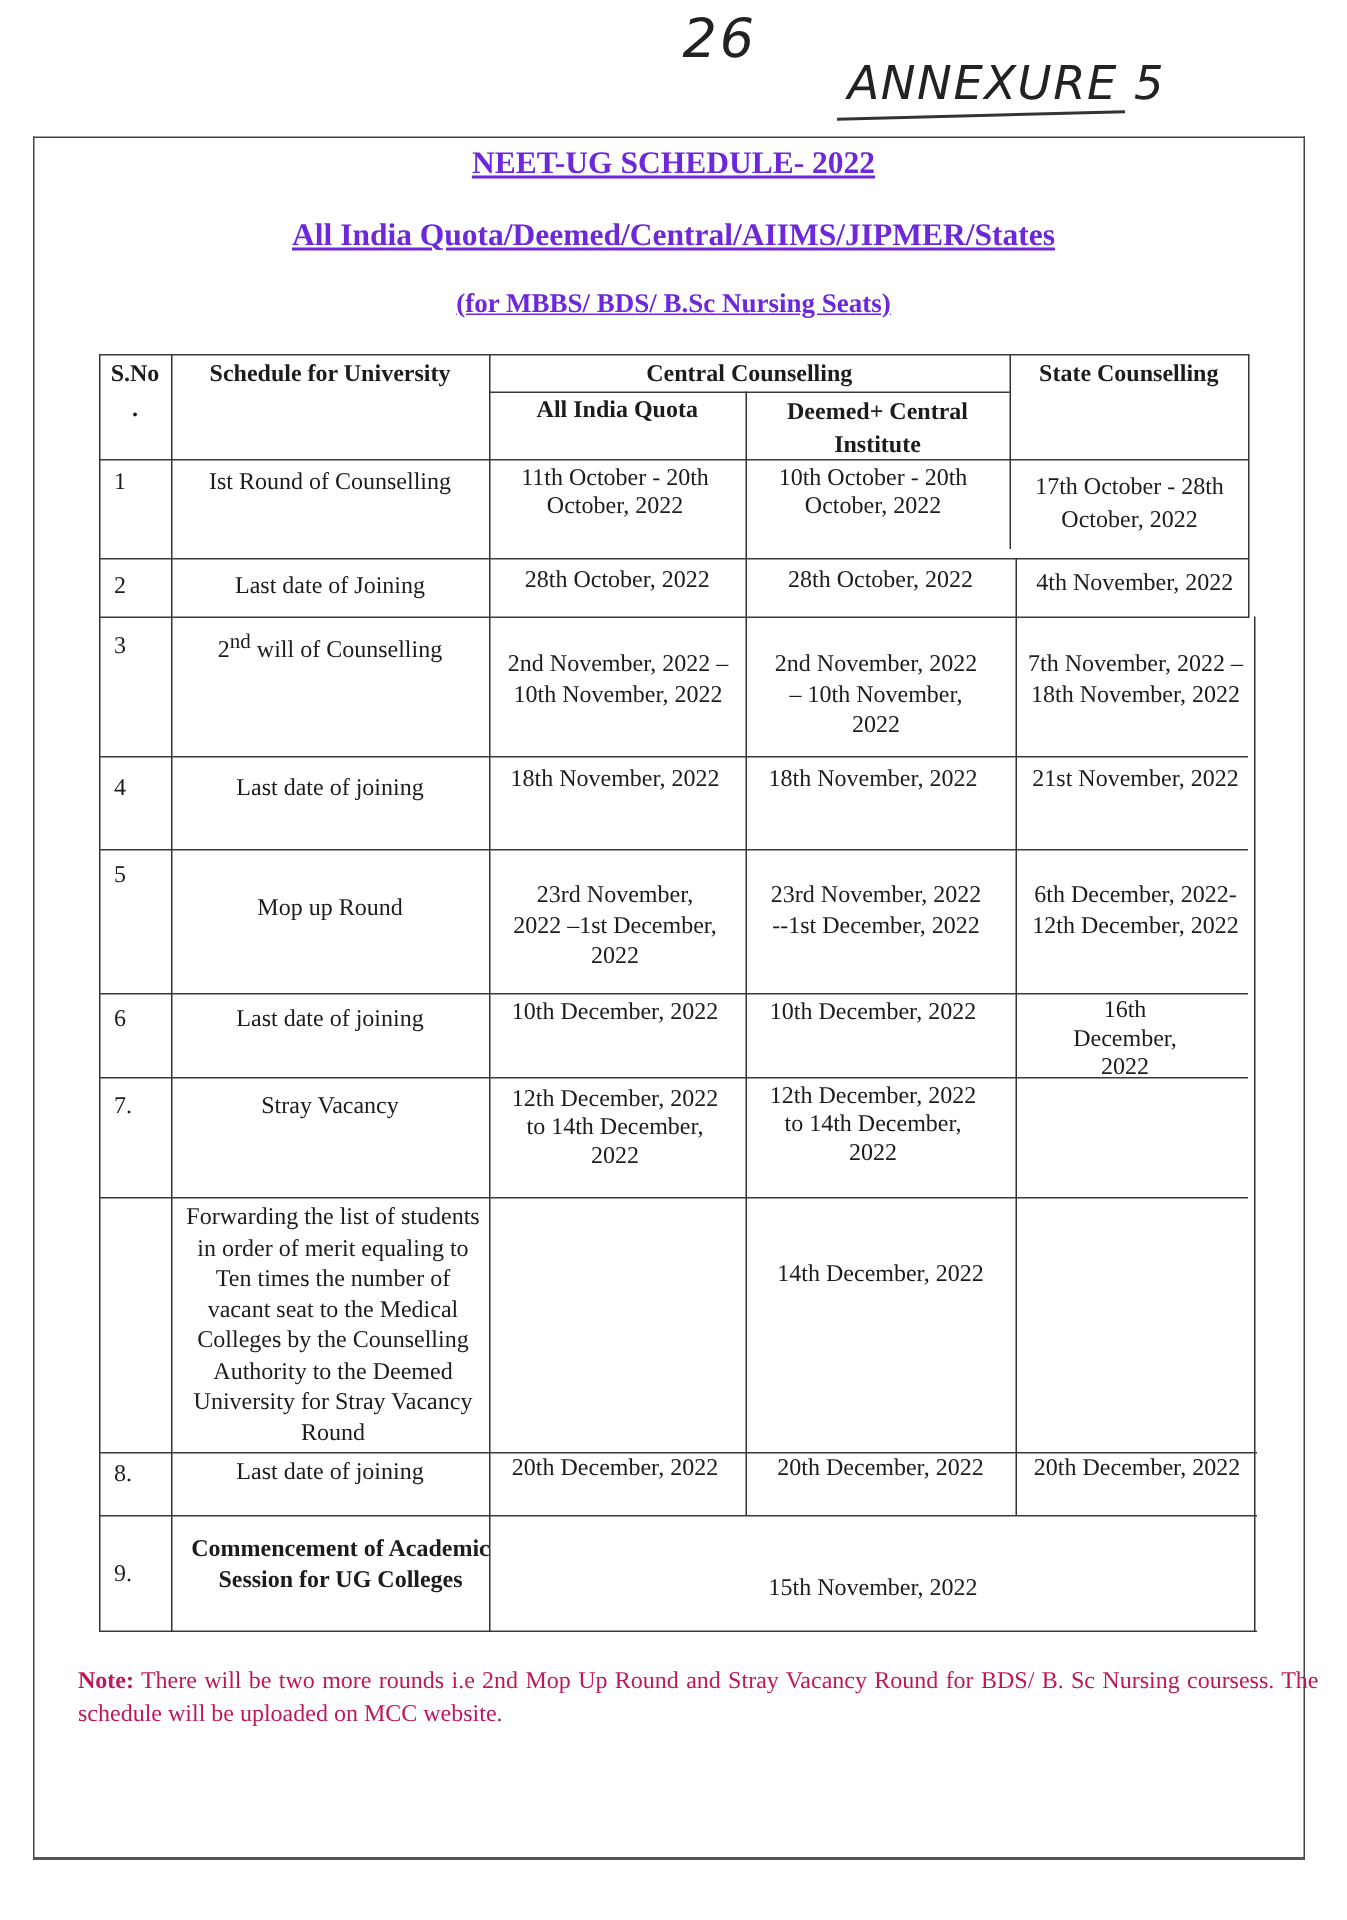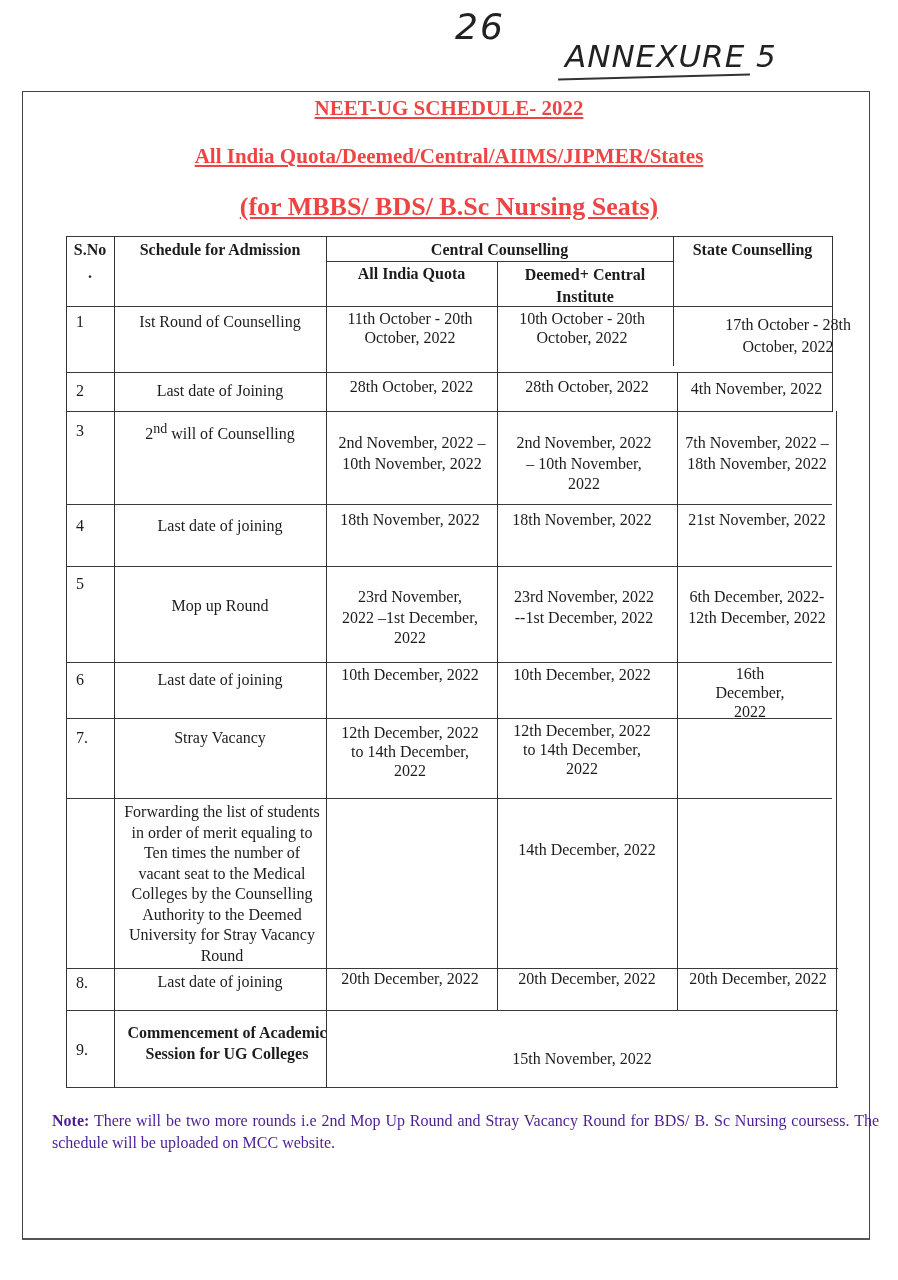--- a/index.html
+++ b/index.html
@@ -16,39 +16,39 @@
   #annexure-underline { position:absolute; left: 558px; top: 76px; width: 192px; height: 2px; background: #333; transform: rotate(-1.5deg); }
 
   #frame {
     position: absolute; left: 22px; top: 91px; width: 848px; height: 1149px;
     border-top: 1.5px solid #444; border-left: 1.5px solid #444;
     border-right: 1.5px solid #444; border-bottom: 2px solid #555;
     box-sizing: border-box;
   }
   .title {
     position: absolute; left: 0; width: 898px; text-align: center;
-    font-weight: bold; text-decoration: underline; color: #ef4444;
+    font-weight: bold; text-decoration: underline; color: #6d28d9;
   }
   #title-main { top: 96px; font-size: 21px; }
   #title-sub1 { top: 144px; font-size: 21px; }
-  #title-sub2 { top: 192px; font-size: 26px; }
+  #title-sub2 { top: 192px; font-size: 18px; }
 
   
   .cell {
     position: absolute; box-sizing: border-box; font-size: 16px; line-height: 19px;
     text-align: center; color: #1c1c1c;
   }
   .vline { position: absolute; width: 1.3px; background: #333; }
   .hline { position: absolute; height: 1.3px; background: #3a3a3a; }
   .hdr { font-weight: bold; }
   .left { text-align: left; }
 
   #notes {
     position: absolute; left: 52px; top: 1110px; width: 827px;
-    font-size: 16px; line-height: 21.5px; color: #4c1d95; text-align: justify;
+    font-size: 16px; line-height: 21.5px; color: #be185d; text-align: justify;
   }
   #notes p { margin: 0; }
   .note-label { font-weight: bold; }
 </style>
 </head>
 <body>
 
 <div class="hand" id="page-number">26</div>
 <div class="hand" id="annexure">ANNEXURE 5</div>
 <div id="annexure-underline"></div>
@@ -81,32 +81,32 @@
   <div class="vline" style="left:497px;top:261px;height:749px;"></div>
   <div class="vline" style="left:673px;top:236px;height:130px;"></div>
   <div class="vline" style="left:677px;top:372px;height:638px;"></div>
   <div class="vline" style="left:832px;top:236px;height:176px;"></div>
   <div class="vline" style="left:836px;top:411px;height:677px;"></div>
 
   <div class="cell hdr" style="left:66px;top:240px;width:48px;">
     <div>S.No</div>
     <div style="margin-top:4px;">.</div>
   </div>
-  <div class="cell hdr" style="left:114px;top:240px;width:212px;">Schedule for Admission</div>
+  <div class="cell hdr" style="left:114px;top:240px;width:212px;">Schedule for University</div>
   <div class="cell hdr" style="left:326px;top:240px;width:347px;">Central Counselling</div>
   <div class="cell hdr" style="left:326px;top:264px;width:171px;">All India Quota</div>
   <div class="cell hdr" style="left:505px;top:264px;width:160px;line-height:22px;">Deemed+ Central Institute</div>
   <div class="cell hdr" style="left:673px;top:240px;width:159px;">State Counselling</div>
 
   <div>
     <div class="cell left" style="left:76px;top:312px;width:36px;">1</div>
     <div class="cell" style="left:114px;top:312px;width:212px;">Ist Round of Counselling</div>
     <div class="cell" style="left:340px;top:309px;width:140px;">11th October - 20th October, 2022</div>
     <div class="cell" style="left:512px;top:309px;width:140px;text-align:center;">10th October - 20th October, 2022</div>
-    <div class="cell" style="left:685px;top:314px;width:136px;line-height:21.5px;margin-left:35px;">17th October - 28th October, 2022</div>
+    <div class="cell" style="left:685px;top:314px;width:136px;line-height:21.5px;">17th October - 28th October, 2022</div>
   </div>
 
   <div>
     <div class="cell left" style="left:76px;top:381px;width:36px;">2</div>
     <div class="cell" style="left:114px;top:381px;width:212px;">Last date of Joining</div>
     <div class="cell" style="left:326px;top:377px;width:171px;">28th October, 2022</div>
     <div class="cell" style="left:497px;top:377px;width:180px;">28th October, 2022</div>
     <div class="cell" style="left:677px;top:379px;width:159px;text-align:center;">4th November, 2022</div>
   </div>
 

